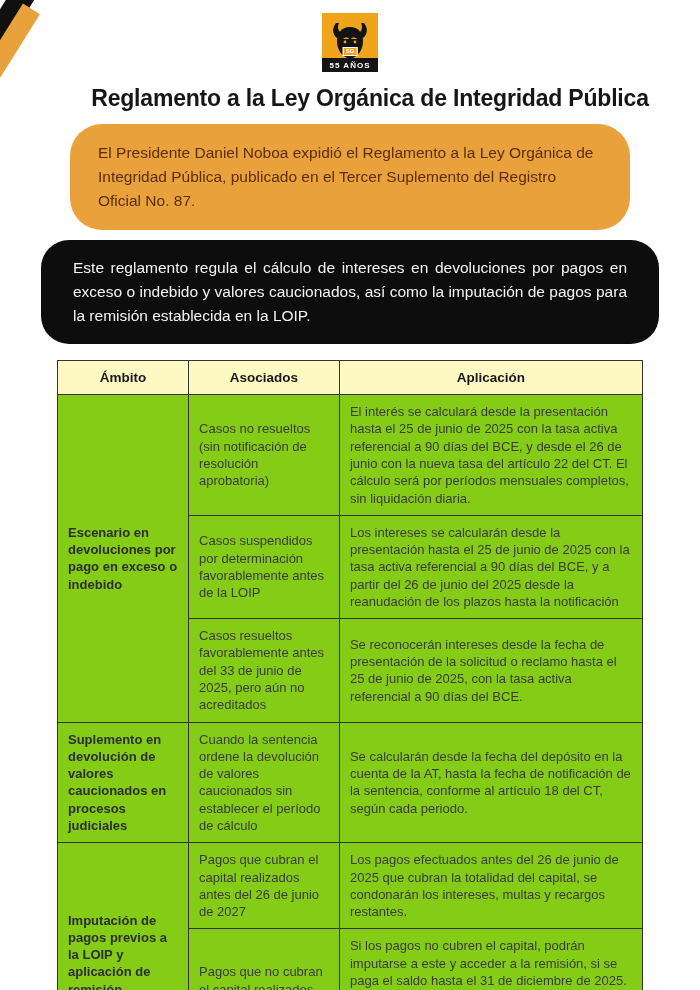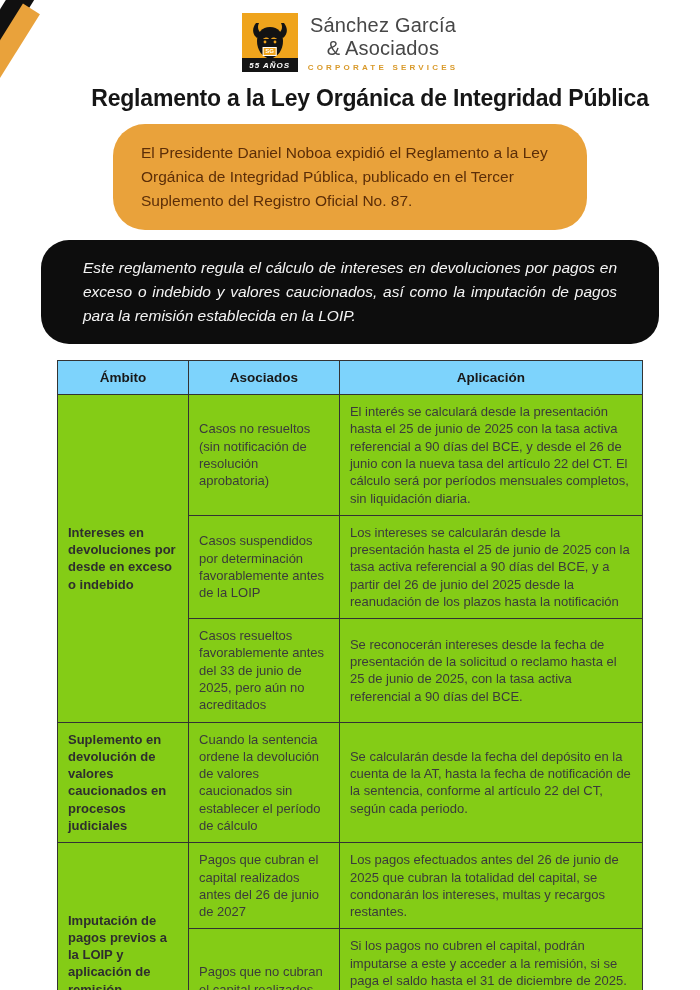--- a/index.html
+++ b/index.html
@@ -20,53 +20,53 @@
 
   
   .brand { display:flex; justify-content:center; align-items:center; gap:10px; padding-top:13px; }
   .logo-badge { width:56px; display:flex; flex-direction:column; }
   .logo-square { background:#EFA41C; height:45px; display:flex; align-items:flex-end; justify-content:center; position:relative; }
   .logo-square svg { display:block; margin-bottom:-2px; }
   .sg-chip { position:absolute; bottom:2px; left:50%; transform:translateX(-50%);
              background:#EFA41C; border:1px solid #fff; color:#fff; font-size:6px; font-weight:bold;
              padding:0 2px; line-height:7px; }
   .logo-band { background:#141414; color:#ffffff; font-size:8px; font-weight:bold; letter-spacing:1px;
-               text-align:center; padding:3px 0 2px;font-style:italic; }
+               text-align:center; padding:3px 0 2px; }
   .brand-text { display:flex; flex-direction:column; align-items:center; }
   .brand-name { font-size:20px; color:#474747; letter-spacing:0.2px; line-height:1.15; }
   .brand-tagline { margin-top:3px; font-size:8px; font-weight:bold; letter-spacing:3.2px; color:#D99A2B; }
 
   
   h1.page-title {
     margin-top:13px; text-align:center;
     font-size:23px; font-weight:bold; color:#161616; letter-spacing:-0.2px;padding-left:40px;
   }
 
   
   .callout { margin:0 auto; }
   .callout-gold {
-    margin-top:12px; width:474px; background:#E9A23B; border-radius:32px;
+    margin-top:12px; width:560px; background:#E9A23B; border-radius:32px;
     padding:17px 28px; color:#5c2e08; font-size:15.5px; line-height:1.55;
   }
   .callout-dark {
     margin-top:10px; width:618px; background:#0d0d0d; border-radius:28px;
-    padding:16px 42px; color:#f4f4f4; font-size:15.5px; line-height:1.55; text-align:justify;font-style:italic;
+    padding:16px 32px; color:#f4f4f4; font-size:15.5px; line-height:1.55; text-align:justify;
   }
 
   
   table.reg-table {
     margin:16px auto 0; width:586px; border-collapse:collapse; table-layout:fixed;
     font-size:13px; color:#3b3b3b;
   }
   .reg-table col.c1 { width:22.4%; }
   .reg-table col.c2 { width:25.8%; }
   .reg-table col.c3 { width:51.8%; }
   .reg-table th, .reg-table td { border:1.5px solid #333333; vertical-align:middle; }
   .reg-table th {
-    background:#7dd3fc; color:#181818; font-size:13.5px; font-weight:bold;
+    background:#fef9c3; color:#181818; font-size:13.5px; font-weight:bold;
     text-align:center; padding:9px 4px;
   }
   .reg-table td { padding:8px 10px; line-height:1.33; background:#84cc16; }
   .reg-table td.ambito { font-weight:bold; color:#2e2e2e; }
   .reg-table tr.h114 td { height:114px; }
   .reg-table tr.h96  td { height:96px; }
   .reg-table tr.h76  td { height:76px; }
   .reg-table tr.h104 td { height:104px; }
   .reg-table tr.h84  td { height:84px; }
   .reg-table tr.h126 td { height:126px; }
@@ -88,25 +88,20 @@
         <path d="M22 5 C14 5 9 11 9 19 C9 28 14 35 22 37 C30 35 35 28 35 19 C35 11 30 5 22 5 Z" fill="#131313"></path>
         <path d="M15 17 C17 15 20 15 21 17 Z" fill="#EFA41C"></path>
         <path d="M23 17 C24 15 27 15 29 17 Z" fill="#EFA41C"></path>
         <circle cx="17" cy="20" r="1.4" fill="#EFA41C"></circle>
         <circle cx="27" cy="20" r="1.4" fill="#EFA41C"></circle>
       </svg>
       <span class="sg-chip">SG</span>
     </div>
     <div class="logo-band">55 AÑOS</div>
   </div>
-  <div class="brand-text">
-    <div class="brand-name">Sánchez García</div>
-    <div class="brand-name">&amp; Asociados</div>
-    <div class="brand-tagline">CORPORATE SERVICES</div>
-  </div>
 </header>
 
 <h1 class="page-title">Reglamento a la Ley Orgánica de Integridad Pública</h1>
 
 <div class="callout callout-gold">El Presidente Daniel Noboa expidió el Reglamento a la Ley Orgánica de Integridad Pública, publicado en el Tercer Suplemento del Registro Oficial No. 87.</div>
 <div class="callout callout-dark">Este reglamento regula el cálculo de intereses en devoluciones por pagos en exceso o indebido y valores caucionados, así como la imputación de pagos para la remisión establecida en la LOIP.</div>
 
 <table class="reg-table">
   <colgroup>
       <col class="c1">
@@ -115,36 +110,36 @@
     </colgroup>
   <thead>
     <tr>
       <th>Ámbito</th>
       <th>Asociados</th>
       <th>Aplicación</th>
     </tr>
   </thead>
   <tbody>
     <tr class="h114">
-      <td class="ambito" rowspan="3">Intereses en devoluciones por desde en exceso o indebido</td>
+      <td class="ambito" rowspan="3">Escenario en devoluciones por pago en exceso o indebido</td>
       <td>Casos no resueltos (sin notificación de resolución aprobatoria)</td>
       <td>El interés se calculará desde la presentación hasta el 25 de junio de 2025 con la tasa activa referencial a 90 días del BCE, y desde el 26 de junio con la nueva tasa del artículo 22 del CT. El cálculo será por períodos mensuales completos, sin liquidación diaria.</td>
     </tr>
     <tr class="h96">
       <td>Casos suspendidos por determinación favorablemente antes de la LOIP</td>
       <td>Los intereses se calcularán desde la presentación hasta el 25 de junio de 2025 con la tasa activa referencial a 90 días del BCE, y a partir del 26 de junio del 2025 desde la reanudación de los plazos hasta la notificación</td>
     </tr>
     <tr class="h76">
       <td>Casos resueltos favorablemente antes del 33 de junio de 2025, pero aún no acreditados</td>
       <td>Se reconocerán intereses desde la fecha de presentación de la solicitud o reclamo hasta el 25 de junio de 2025, con la tasa activa referencial a 90 días del BCE.</td>
     </tr>
     <tr class="h104">
       <td class="ambito">Suplemento en devolución de valores caucionados en procesos judiciales</td>
       <td>Cuando la sentencia ordene la devolución de valores caucionados sin establecer el período de cálculo</td>
-      <td>Se calcularán desde la fecha del depósito en la cuenta de la AT, hasta la fecha de notificación de la sentencia, conforme al artículo 22 del CT, según cada periodo.</td>
+      <td>Se calcularán desde la fecha del depósito en la cuenta de la AT, hasta la fecha de notificación de la sentencia, conforme al artículo 18 del CT, según cada periodo.</td>
     </tr>
     <tr class="h84">
       <td class="ambito" rowspan="2">Imputación de pagos previos a la LOIP y aplicación de remisión</td>
       <td>Pagos que cubran el capital realizados antes del 26 de junio de 2027</td>
       <td>Los pagos efectuados antes del 26 de junio de 2025 que cubran la totalidad del capital, se condonarán los intereses, multas y recargos restantes.</td>
     </tr>
     <tr class="h126">
       <td>Pagos que no cubran el capital realizados antes del 26 de junio de 2025</td>
       <td>Si los pagos no cubren el capital, podrán imputarse a este y acceder a la remisión, si se paga el saldo hasta el 31 de diciembre de 2025. De no hacerlo, los pagos realizados dentro del plazo de remisión se imputarán al capital y los efectuados fuera del plazo se aplicarán según el artículo 47 del CT.</td>
     </tr>

